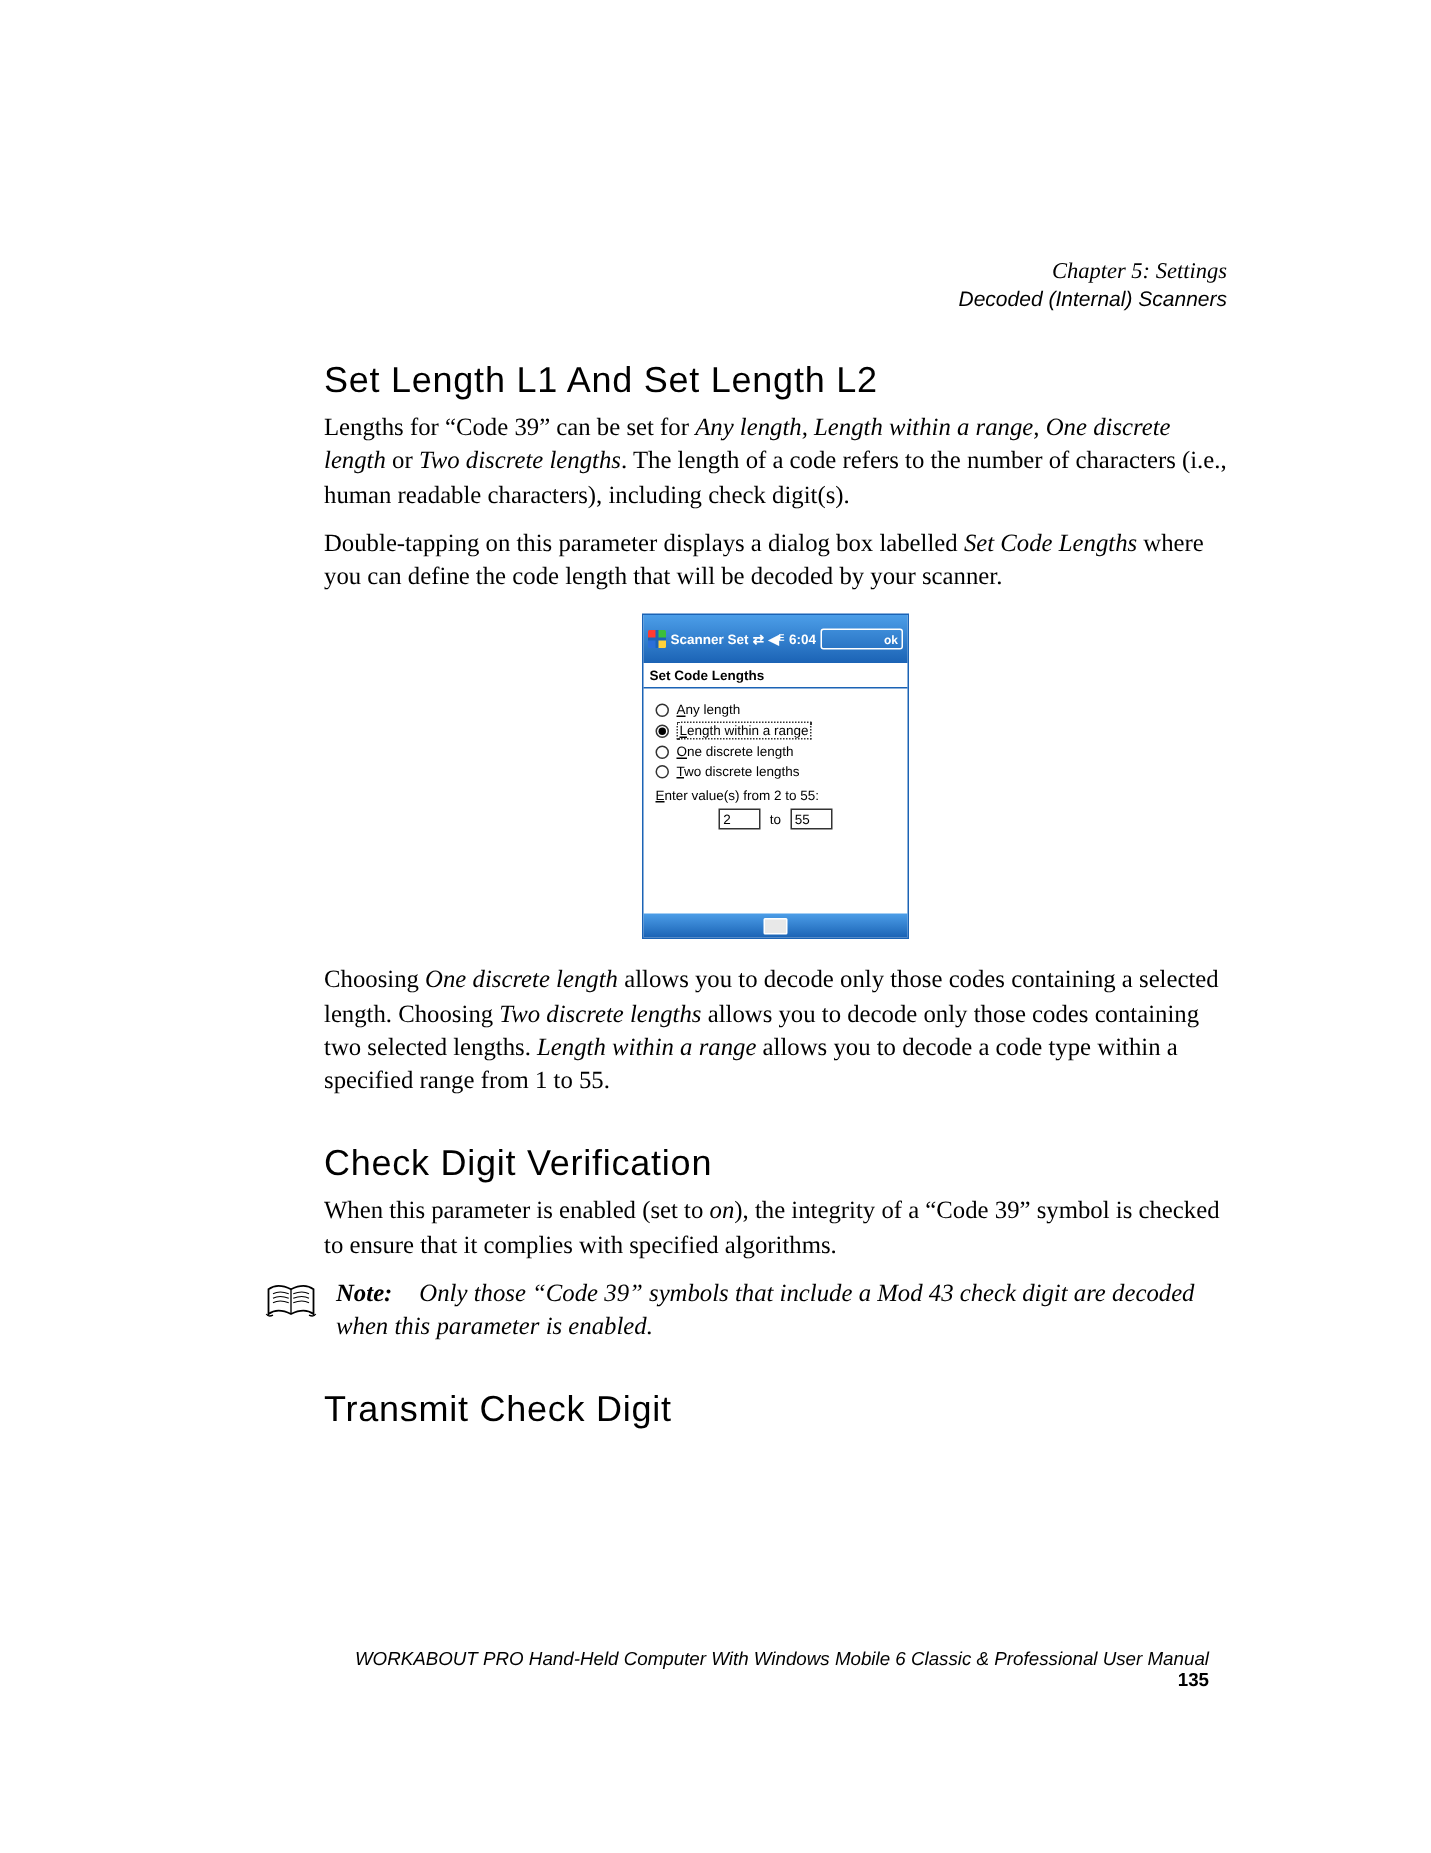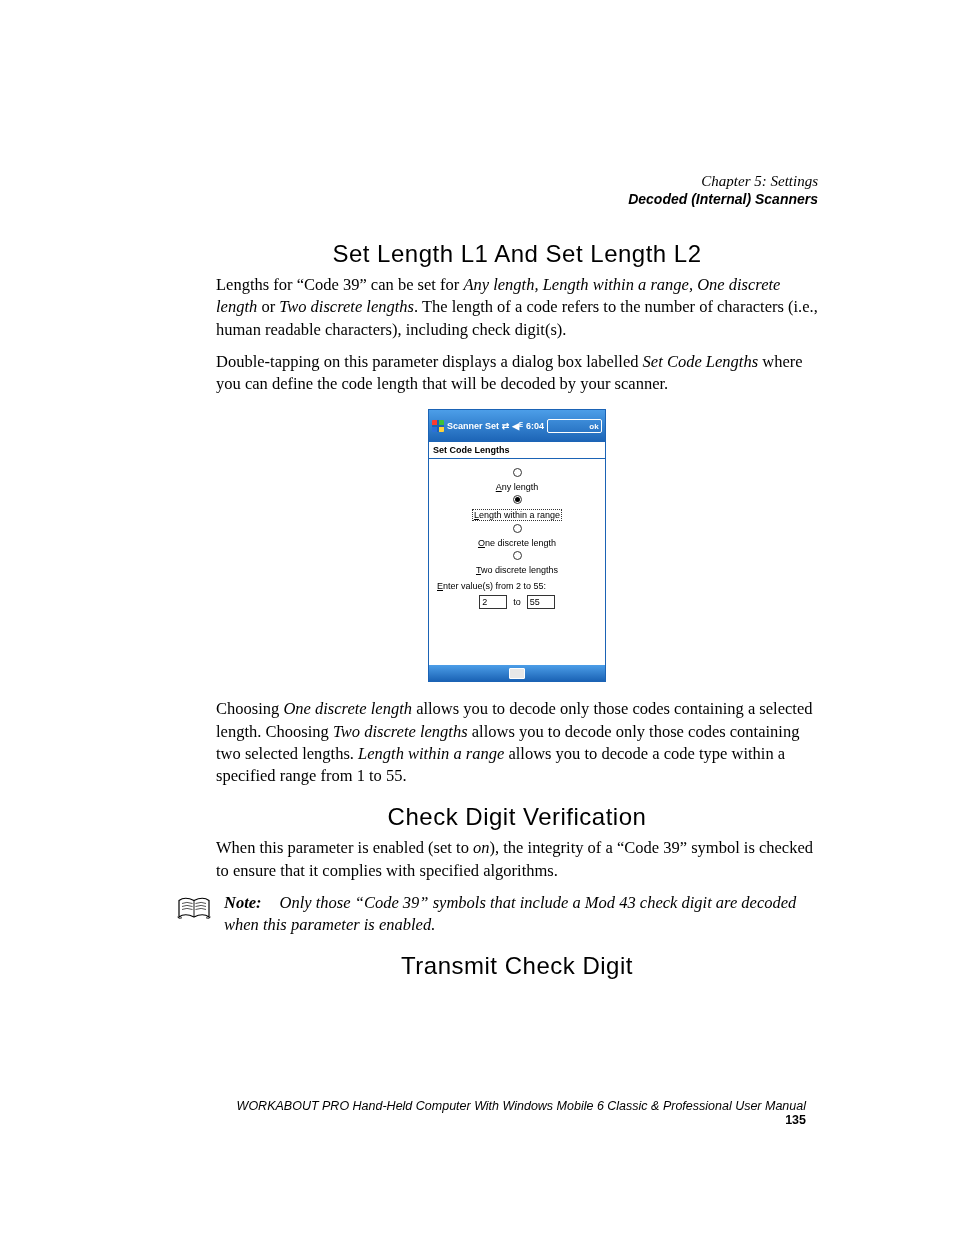--- a/index.html
+++ b/index.html
@@ -26,34 +26,33 @@
     right: 136px;
     text-align: right;
     font-family: "Times New Roman", serif;
     font-style: italic;
     font-size: 15px;
     line-height: 1.25;
   }
   .running-head .sub {
     font-family: Arial, Helvetica, sans-serif;
     font-style: italic;
-    font-weight: bold;
+    font-weight: normal;
     font-size: 14px;
   }
   .content {
     margin-top: 70px;
   }
   h2.section {
     font-family: "Trebuchet MS", "Arial Narrow", Arial, sans-serif;
     font-weight: 400;
     font-stretch: condensed;
     font-size: 24px;
-    margin: 16px 0 6px 0;
+    margin: 31px 0 6px 0;
     letter-spacing: 0.5px;
-    text-align: center;
   }
   p.body {
     font-size: 16.5px;
     line-height: 1.35;
     margin: 6px 0 10px 0;
   }
   .italic { font-style: italic; }
   .figure-wrap {
     display: flex;
     justify-content: center;
@@ -108,21 +107,20 @@
   }
   .wm-body {
     padding: 6px 8px 2px 8px;
   }
   .wm-radio-row {
     display: flex;
     align-items: center;
     gap: 5px;
     margin: 3px 0;
     font-size: 9px;
-    flex-direction: column;
   }
   .wm-radio {
     width: 9px; height: 9px;
     border: 1px solid #333;
     border-radius: 50%;
     box-sizing: border-box;
     display: inline-flex;
     align-items: center;
     justify-content: center;
     background: #fff;

